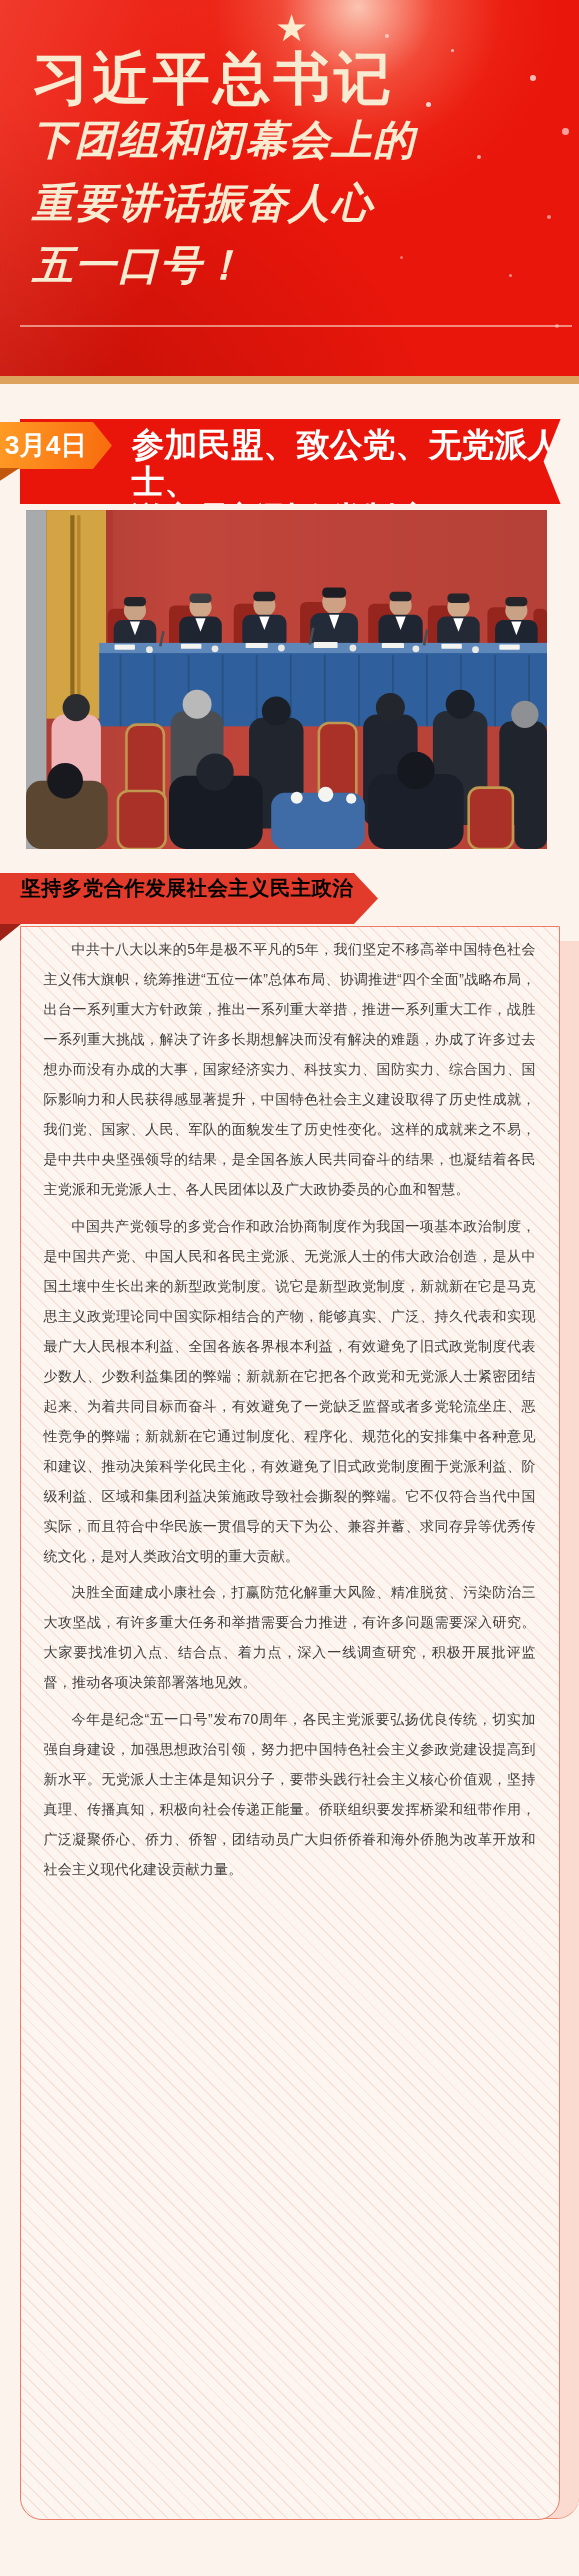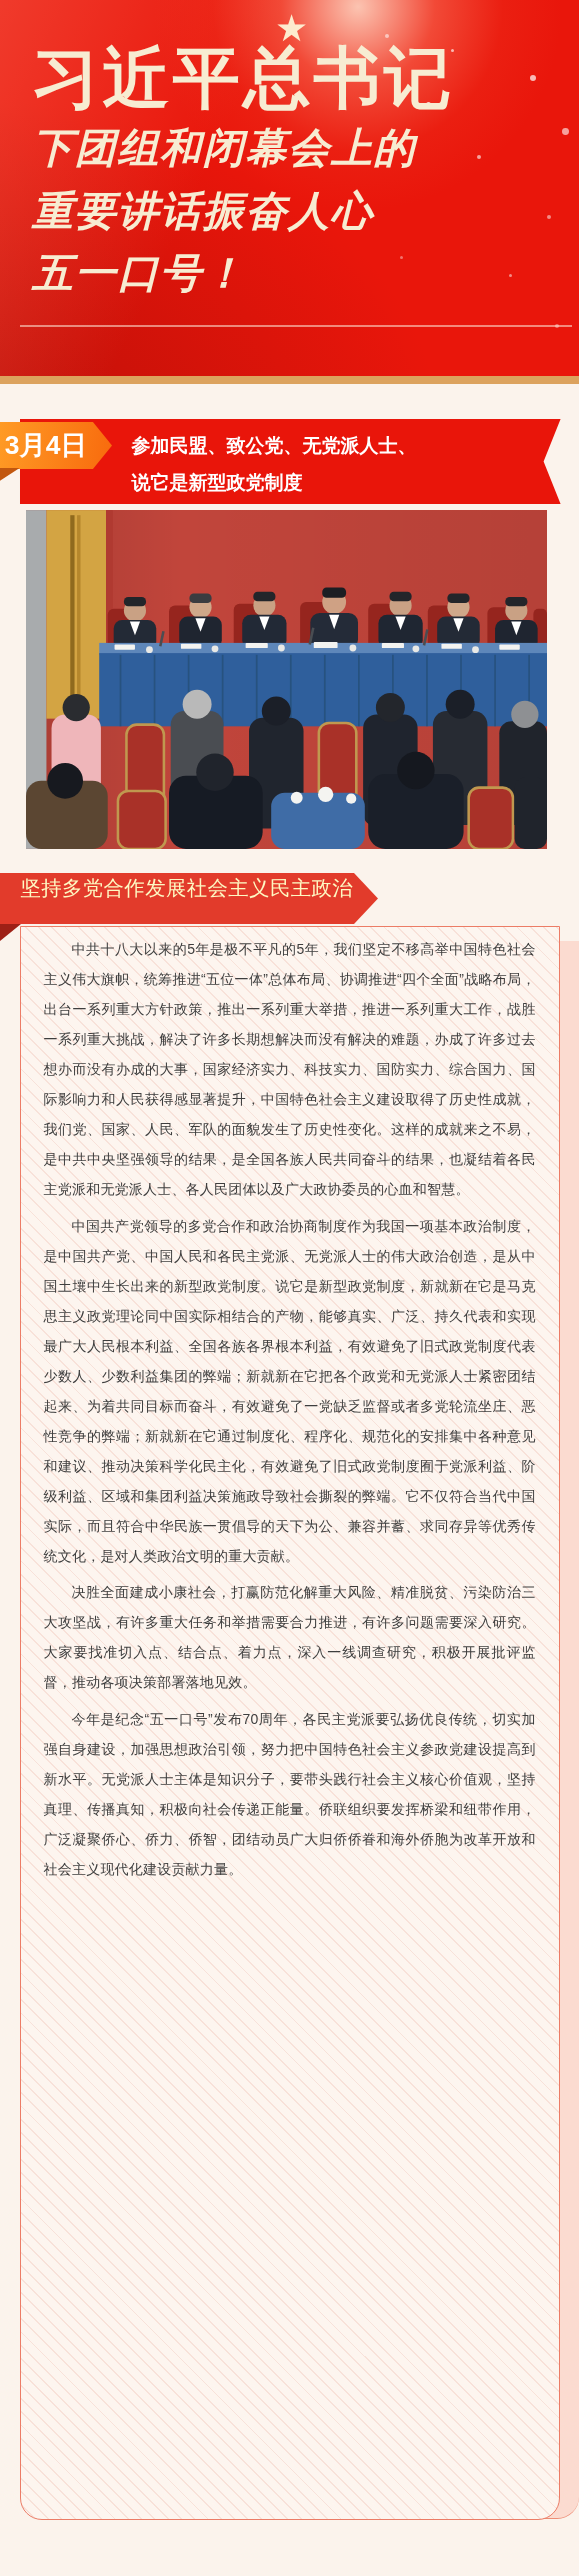--- a/index.html
+++ b/index.html
@@ -19,47 +19,47 @@
   .d2{left:477px;top:155px;width:4.3px;height:4.3px;opacity:.6;}
   .d3{left:530px;top:75px;width:6px;height:6px;opacity:.7;}
   .d4{left:547px;top:215px;width:4.3px;height:4.3px;opacity:.5;}
   .d5{left:509px;top:274px;width:3.4px;height:3.4px;opacity:.5;}
   .d6{left:451px;top:49px;width:3.4px;height:3.4px;opacity:.65;}
   .d7{left:562px;top:128px;width:6.8px;height:6.8px;opacity:.6;}
   .d8{left:400px;top:256px;width:3.4px;height:3.4px;opacity:.4;}
   .d9{left:555px;top:324px;width:4.3px;height:4.3px;opacity:.4;}
   .d10{left:385px;top:34px;width:4.3px;height:4.3px;opacity:.55;}
   .hero-title{position:absolute;left:32px;top:48px;color:#f7ecd2;font-weight:bold;}
-  .hero-line1{font-size:67px;line-height:60px;letter-spacing:3.4px;margin-bottom:16px;}
+  .hero-line1{font-size:57px;line-height:60px;letter-spacing:3.4px;margin-bottom:8px;}
   .hero-line{font-size:41px;line-height:48px;letter-spacing:1.7px;margin-bottom:14.5px;font-style:italic;}
   .hero-divider{position:absolute;left:20.4px;top:325px;width:552px;height:1.7px;background:rgba(253,236,220,.55);}
   .tan-strip{position:absolute;left:0;top:376px;width:579px;height:7.7px;background:#dca25e;}
 
   
   .ribbon{position:absolute;left:19.6px;top:419px;width:541px;height:85px;background:#e9150a;
     clip-path:polygon(0 0,100% 0,calc(100% - 17px) 50%,100% 100%,0 100%);
     color:#fff;font-family:"Liberation Serif","DejaVu Serif",serif;font-weight:bold;
-    font-size:19px;line-height:37px;padding:7.7px 0 0 112px;box-sizing:border-box;
+    font-size:33px;line-height:37px;padding:7.7px 0 0 112px;box-sizing:border-box;
     filter:drop-shadow(2.6px 2.6px 1.7px rgba(140,60,40,.30));}
   .date-badge{position:absolute;left:0;top:422px;width:112px;height:47px;
     clip-path:polygon(0 0,83% 0,100% 50%,83% 100%,0 100%);
     background:linear-gradient(100deg,#ff9b25,#f86a0d);
     color:#fff;font-weight:bold;font-size:26.4px;line-height:47px;text-align:center;
     padding-right:20.4px;box-sizing:border-box;}
   .badge-fold{position:absolute;left:0;top:468px;width:19.6px;height:12.8px;background:#c2570e;
     clip-path:polygon(0 0,100% 0,0 100%);}
 
   
   .photo{position:absolute;left:25.6px;top:510px;width:521px;height:339px;margin:0;background:#c1453b;}
   .photo svg{display:block;}
 
   
   .section-banner{position:absolute;left:0;top:873px;width:378px;height:51px;background:#e23b2b;
     clip-path:polygon(0 0,calc(100% - 24px) 0,100% 50%,calc(100% - 24px) 100%,0 100%);
-    color:#fef9c3;font-weight:normal;font-size:20.4px;line-height:22px;
+    color:#000000;font-weight:bold;font-size:20.4px;line-height:22px;
     padding:4.3px 0 0 20.4px;box-sizing:border-box;letter-spacing:0.4px;}
   .banner-fold{position:absolute;left:0;top:924px;width:21px;height:17px;background:#9e2016;
     clip-path:polygon(0 0,100% 0,0 100%);}
 
   
   .shadow-layer{position:absolute;left:38px;top:941px;width:541px;height:1578px;background:#fbdbd0;
     border-radius:0 0 22px 0;border-bottom:1.7px solid #ee8d75;box-sizing:border-box;}
   .content-box{position:absolute;left:19.6px;top:926px;width:540px;height:1594px;box-sizing:border-box;
     border:1.7px solid #ec7c66;border-radius:0 0 22px 22px;
     background:repeating-linear-gradient(45deg, rgba(240,196,184,.40) 0 1.3px, rgba(240,196,184,0) 1.3px 9.4px),#fdf5ef;

